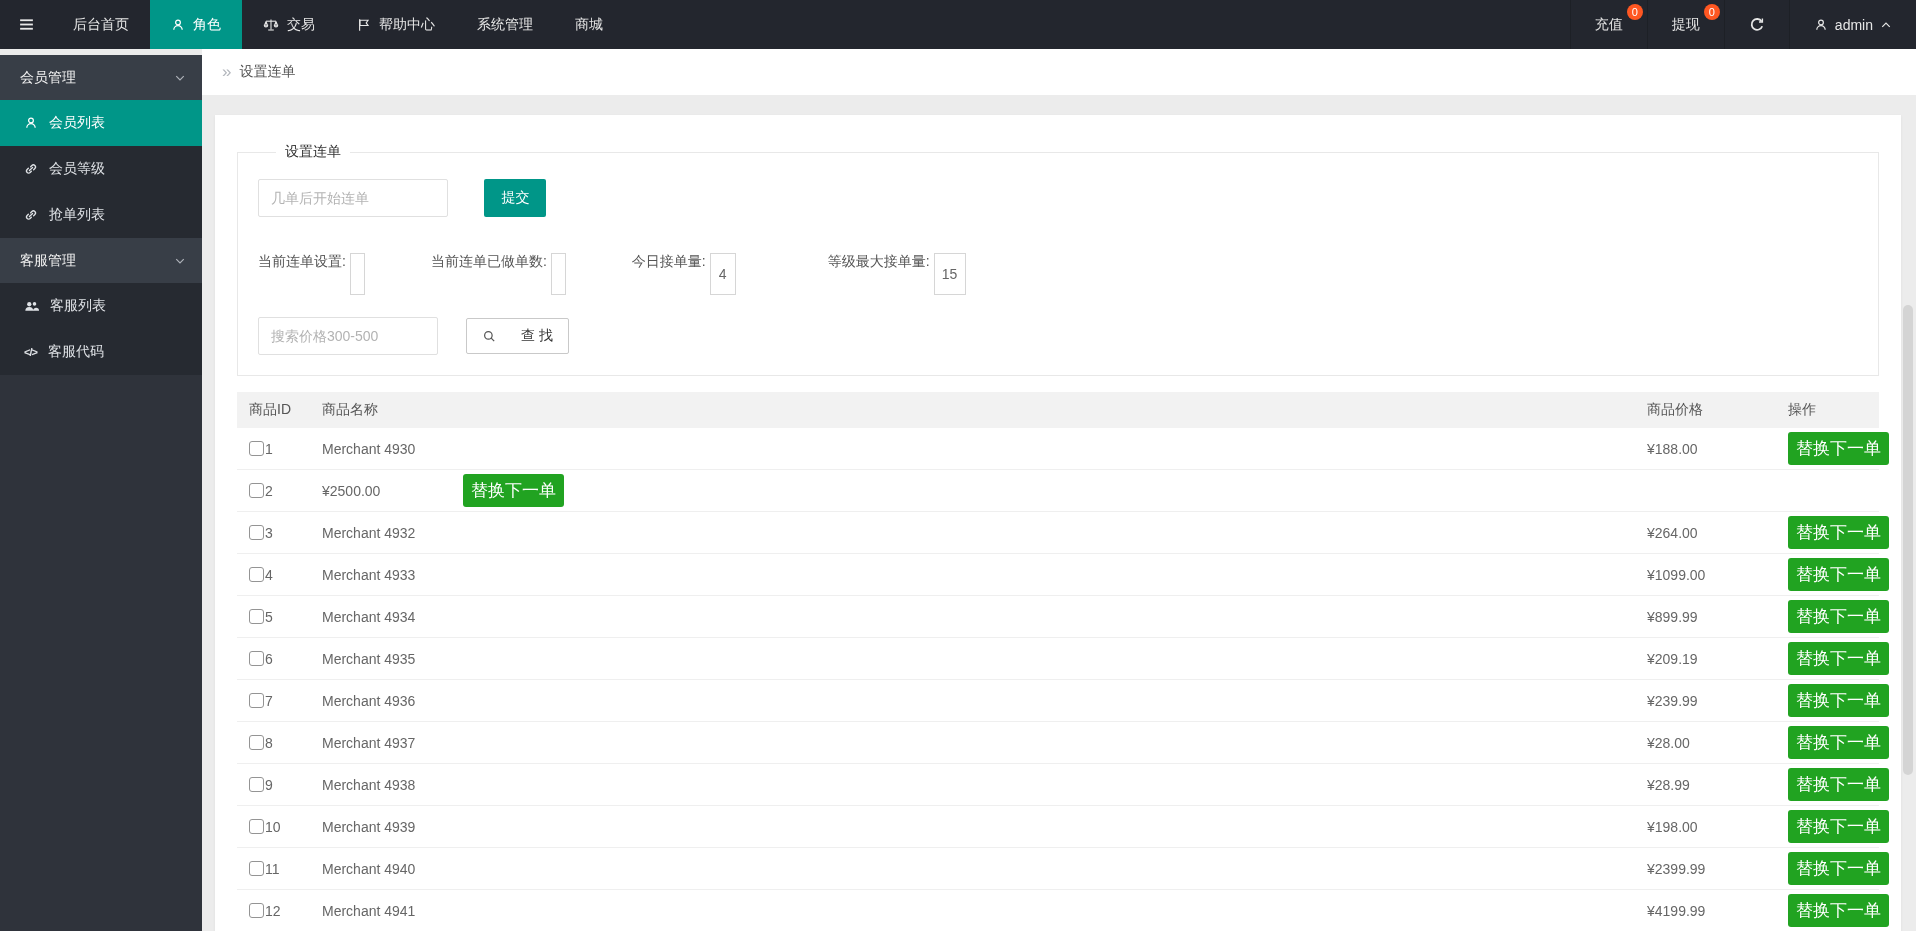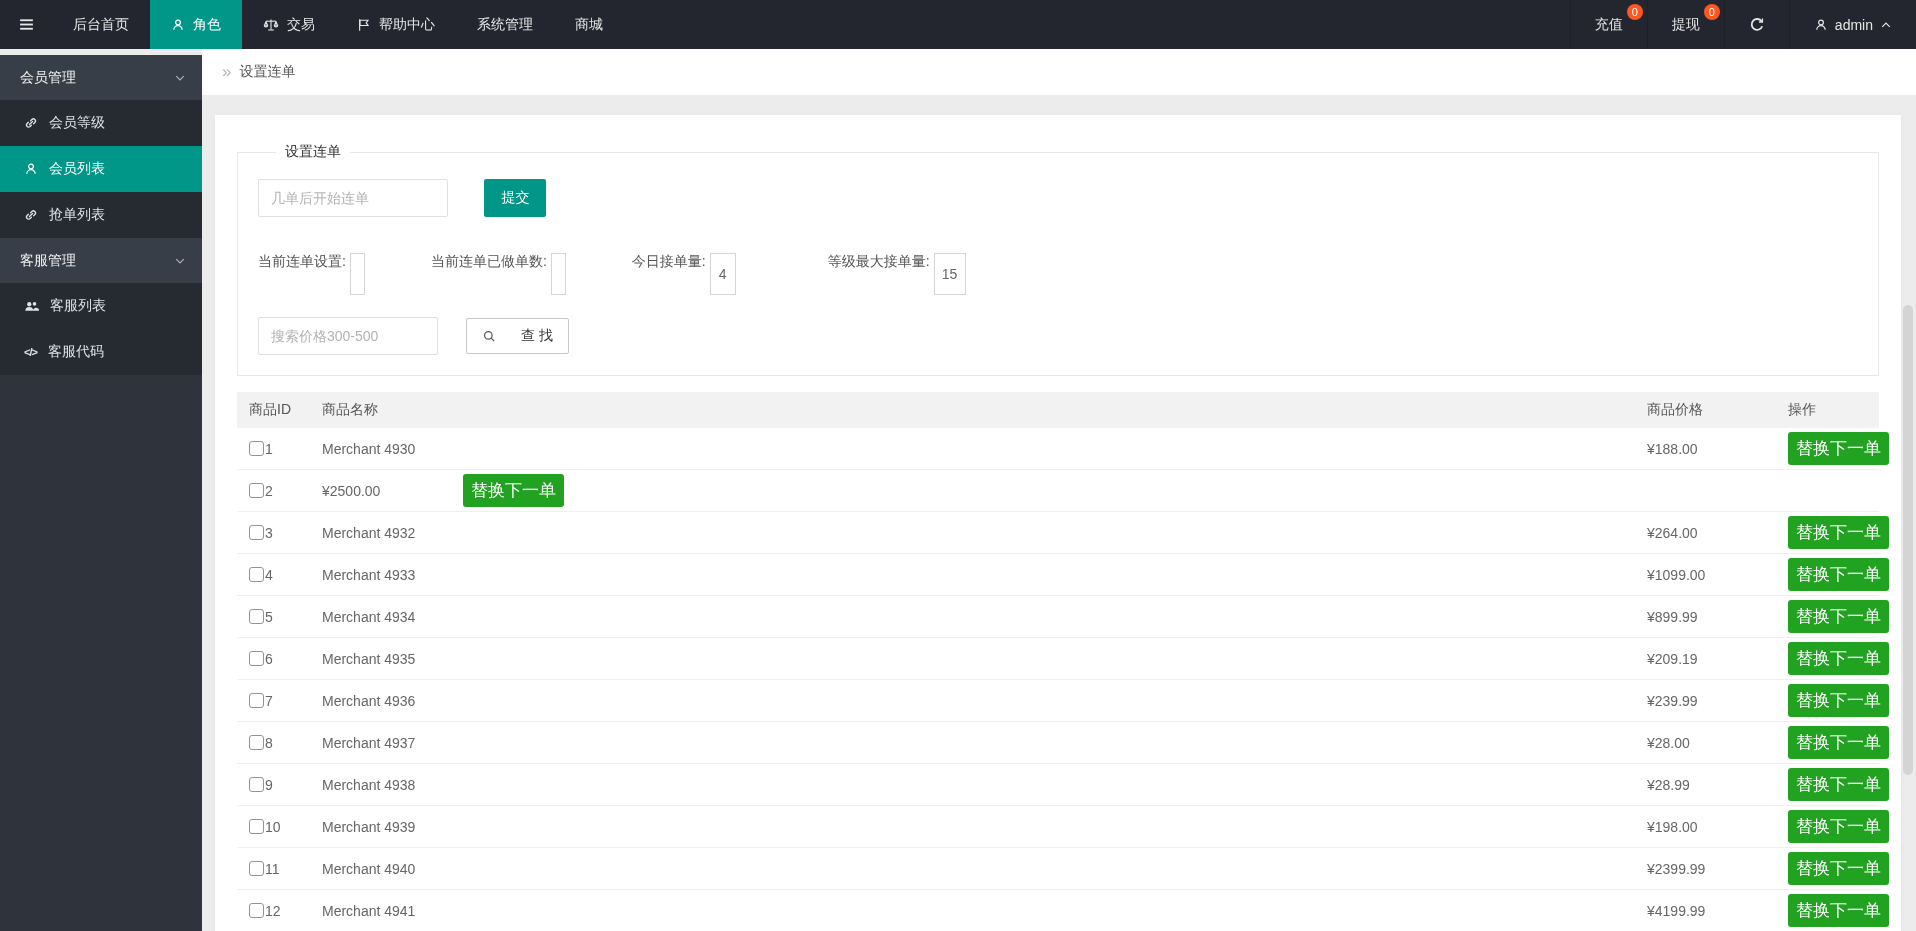--- a/index.html
+++ b/index.html
@@ -163,38 +163,38 @@
 
 <div class="sidebar">
   <div class="side-group-title">
     <span>会员管理</span>
     <span class="icon">
       <svg width="12" height="12" viewBox="0 0 16 16" fill="none" stroke="#aeb2b9" stroke-width="1.6">
           <polyline points="3,5.5 8,10.5 13,5.5"></polyline>
         </svg>
     </span>
   </div>
+  <div class="side-item active">
+    <span class="icon">
+      <svg width="14" height="14" viewBox="0 0 16 16" fill="none" stroke="currentColor" stroke-width="1.4">
+          <circle cx="8" cy="5" r="2.7"></circle>
+          <path d="M3.2 13.5a4.8 4.8 0 0 1 9.6 0"></path>
+        </svg>
+    </span>
+    <span>会员列表</span>
+  </div>
   <div class="side-item">
     <span class="icon">
       <svg width="14" height="14" viewBox="0 0 16 16" fill="none" stroke="currentColor" stroke-width="1.5" stroke-linecap="round">
           <path d="M6.2 9.8l3.6-3.6"></path>
           <path d="M5 7.2 3.6 8.6a2.4 2.4 0 0 0 3.4 3.4L8.4 10.6"></path>
           <path d="M11 8.8l1.4-1.4a2.4 2.4 0 0 0-3.4-3.4L7.6 5.4"></path>
         </svg>
     </span>
     <span>会员等级</span>
-  </div>
-  <div class="side-item active">
-    <span class="icon">
-      <svg width="14" height="14" viewBox="0 0 16 16" fill="none" stroke="currentColor" stroke-width="1.4">
-          <circle cx="8" cy="5" r="2.7"></circle>
-          <path d="M3.2 13.5a4.8 4.8 0 0 1 9.6 0"></path>
-        </svg>
-    </span>
-    <span>会员列表</span>
   </div>
   <div class="side-item">
     <span class="icon">
       <svg width="14" height="14" viewBox="0 0 16 16" fill="none" stroke="currentColor" stroke-width="1.5" stroke-linecap="round">
           <path d="M6.2 9.8l3.6-3.6"></path>
           <path d="M5 7.2 3.6 8.6a2.4 2.4 0 0 0 3.4 3.4L8.4 10.6"></path>
           <path d="M11 8.8l1.4-1.4a2.4 2.4 0 0 0-3.4-3.4L7.6 5.4"></path>
         </svg>
     </span>
     <span>抢单列表</span>

